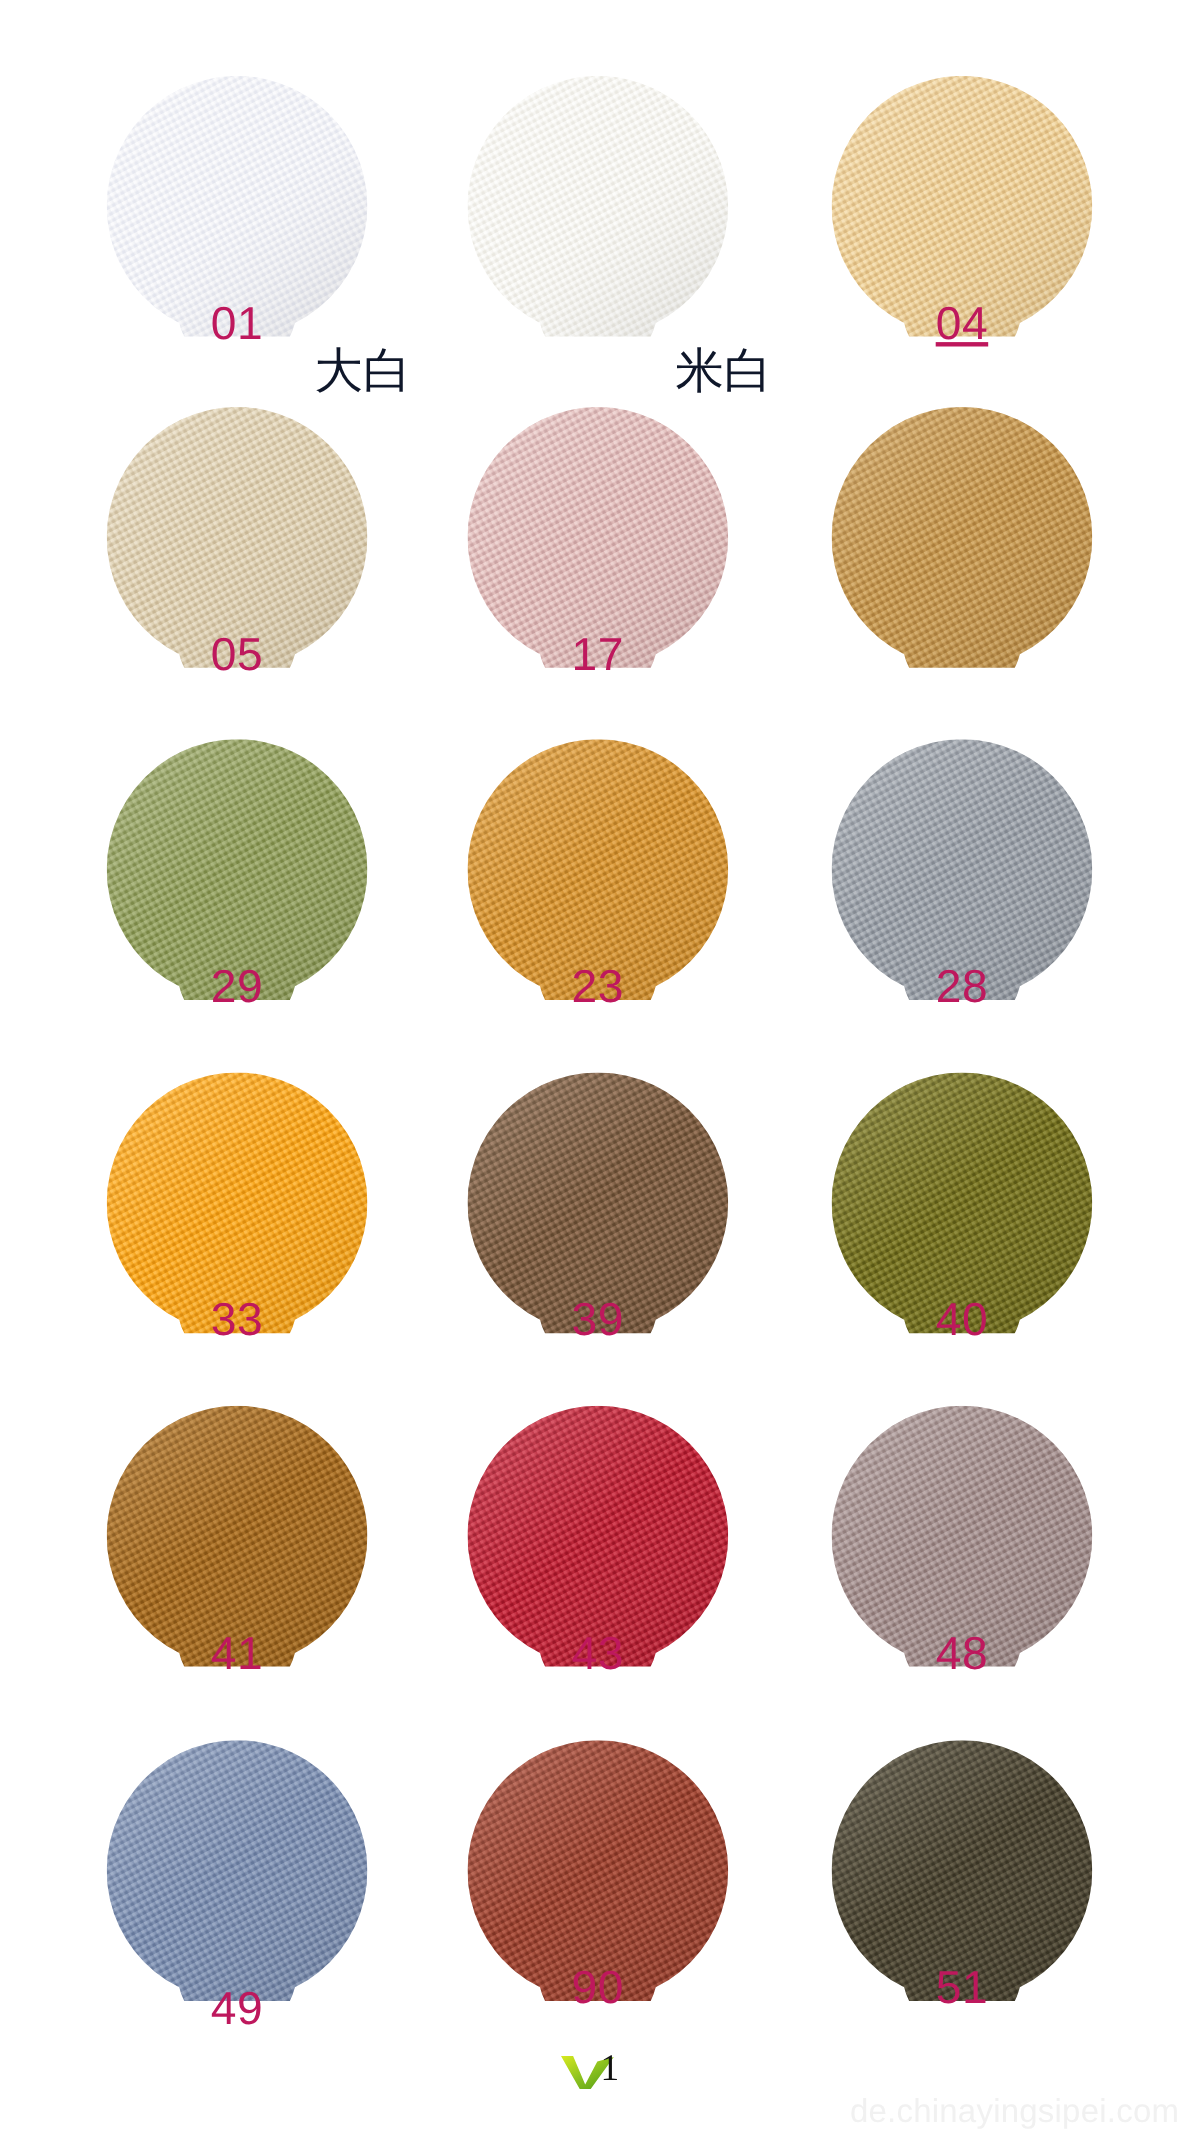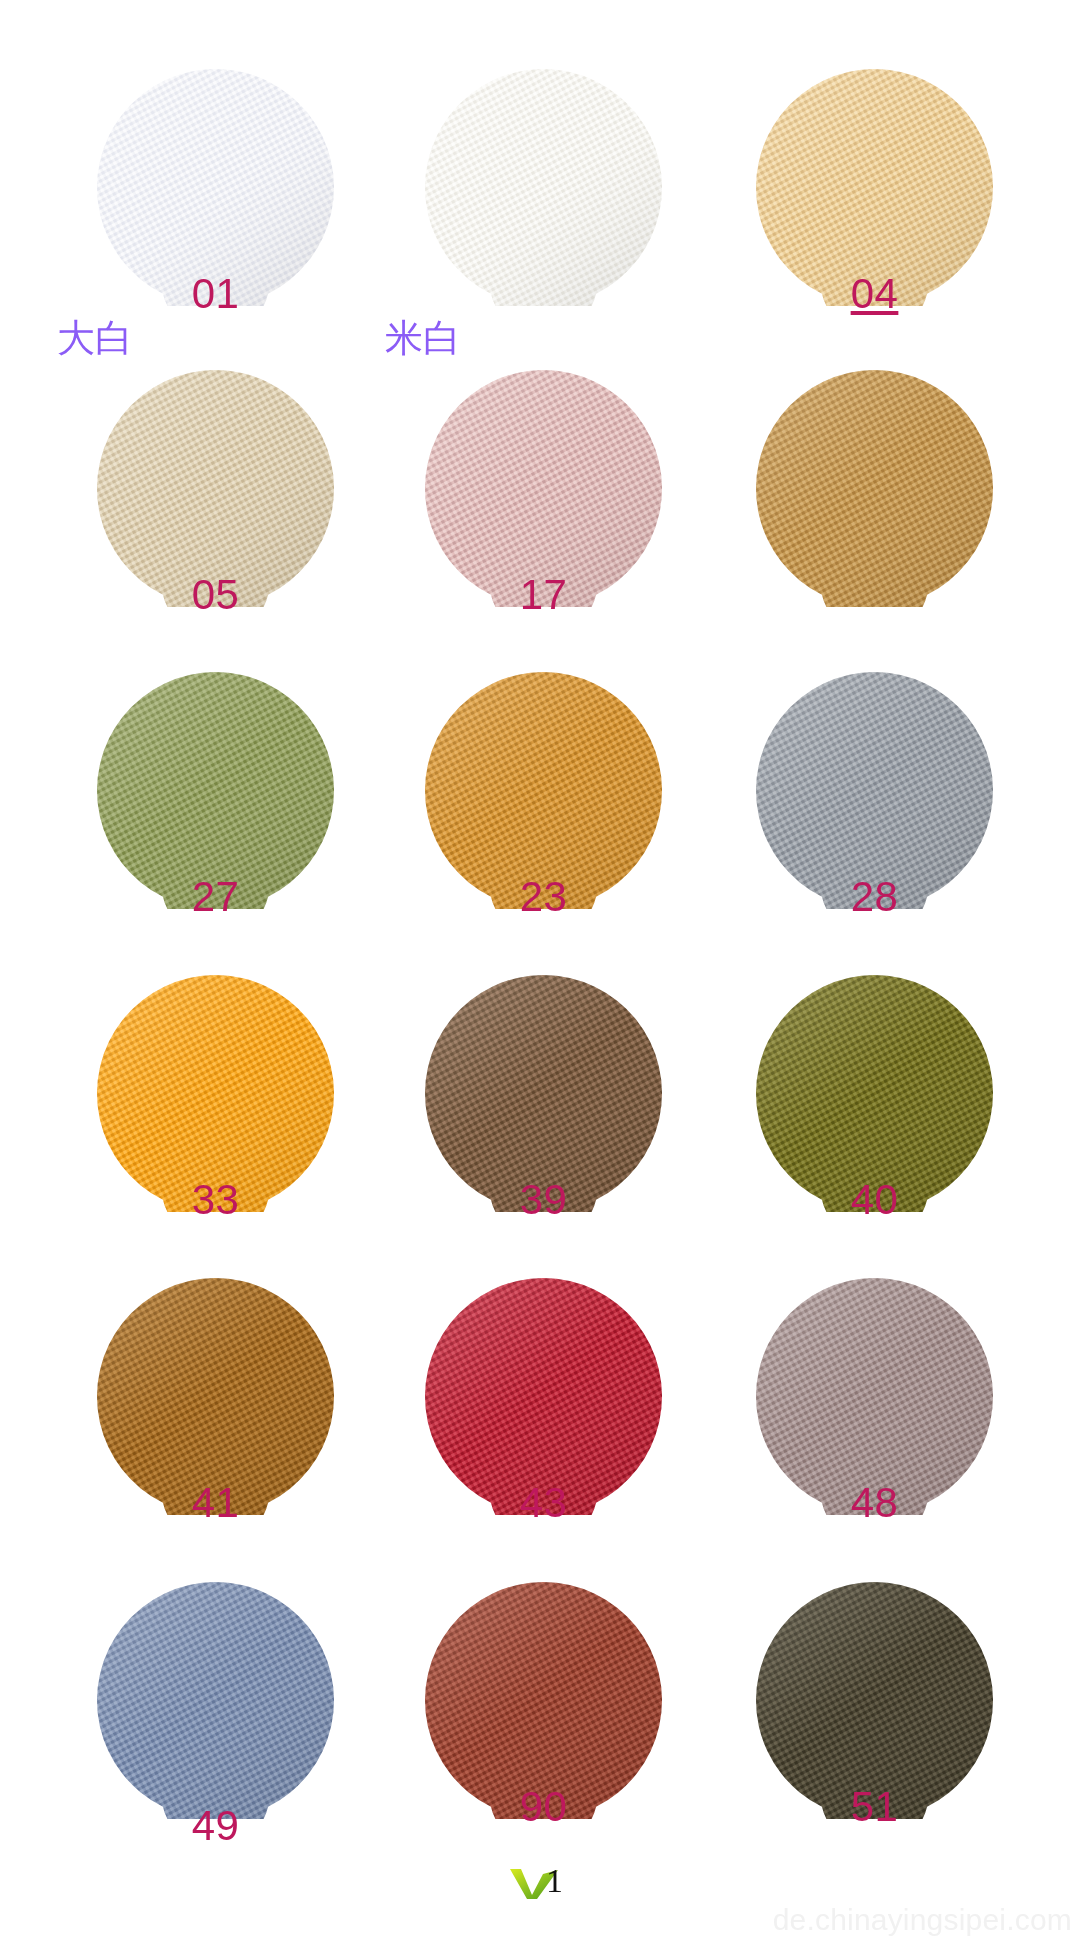--- a/index.html
+++ b/index.html
@@ -8,22 +8,22 @@
        font-family:"Liberation Sans",sans-serif;position:relative;overflow:hidden;}
   #board{position:absolute;left:0;top:0;width:1080px;height:1941px;}
 
   .swatch{position:absolute;width:237px;height:237px;}
   .disc{position:absolute;left:0;top:0;width:237px;height:237px;}
   .disc svg{display:block;width:237px;height:237px;}
 
   .num{position:absolute;left:-40px;width:317px;text-align:center;
        font-family:"Liberation Sans",sans-serif;font-size:42px;
        line-height:42px;color:#be185d;letter-spacing:0.5px;}
-  .cn{position:absolute;left:-40px;width:317px;text-align:left;
-      font-size:38px;line-height:32px;color:#8b5cf6;}
+  .cn{position:absolute;left:-40px;width:317px;text-align:right;
+      font-size:44px;line-height:32px;color:#0f172a;}
 
   #logo{position:absolute;left:508px;top:1866px;width:70px;height:34px;}
   #logo svg{display:block;}
   #logoNum{position:absolute;left:546px;top:1864px;font-size:34px;
            line-height:34px;color:#111;font-family:"Liberation Serif",serif;}
   #wm{position:absolute;right:8px;bottom:4px;color:#f1f1f1;font-size:30px;
       letter-spacing:0.2px;font-family:"Liberation Sans",sans-serif;}
 </style>
 </head>
 <body>
@@ -202,21 +202,21 @@
             <linearGradient id="sh6" x1="0.15" y1="0" x2="0.85" y2="1">
               <stop offset="0" stop-color="#ffffff" stop-opacity="0.17"></stop>
               <stop offset="0.45" stop-color="#ffffff" stop-opacity="0.02"></stop>
               <stop offset="1" stop-color="#000000" stop-opacity="0.10"></stop>
             </linearGradient>
           </defs>
           <path d="M 171.08 224.70 A 118.5 118.5 0 1 0 65.92 224.70 A 54 54 0 0 0 171.08 224.70 Z" fill="url(#w6)"></path>
           <path d="M 171.08 224.70 A 118.5 118.5 0 1 0 65.92 224.70 A 54 54 0 0 0 171.08 224.70 Z" fill="url(#sh6)"></path>
         </svg>
       </div>
-      <div class="num" style="top: 204px;">27</div>
+      <div class="num" style="top: 204px;">29</div>
     </div>
     <div class="swatch" style="left: 425px; top: 672px;">
       <div class="disc">
         <svg viewBox="0 0 237 237" xmlns="http://www.w3.org/2000/svg">
           <defs>
             <clipPath id="cp7">
               <path d="M 171.08 224.70 A 118.5 118.5 0 1 0 65.92 224.70 A 54 54 0 0 0 171.08 224.70 Z"></path>
             </clipPath>
             <pattern id="w7" width="6" height="6" patternUnits="userSpaceOnUse" patternTransform="rotate(-28)">
               <rect width="6" height="6" fill="#d69433"></rect>

